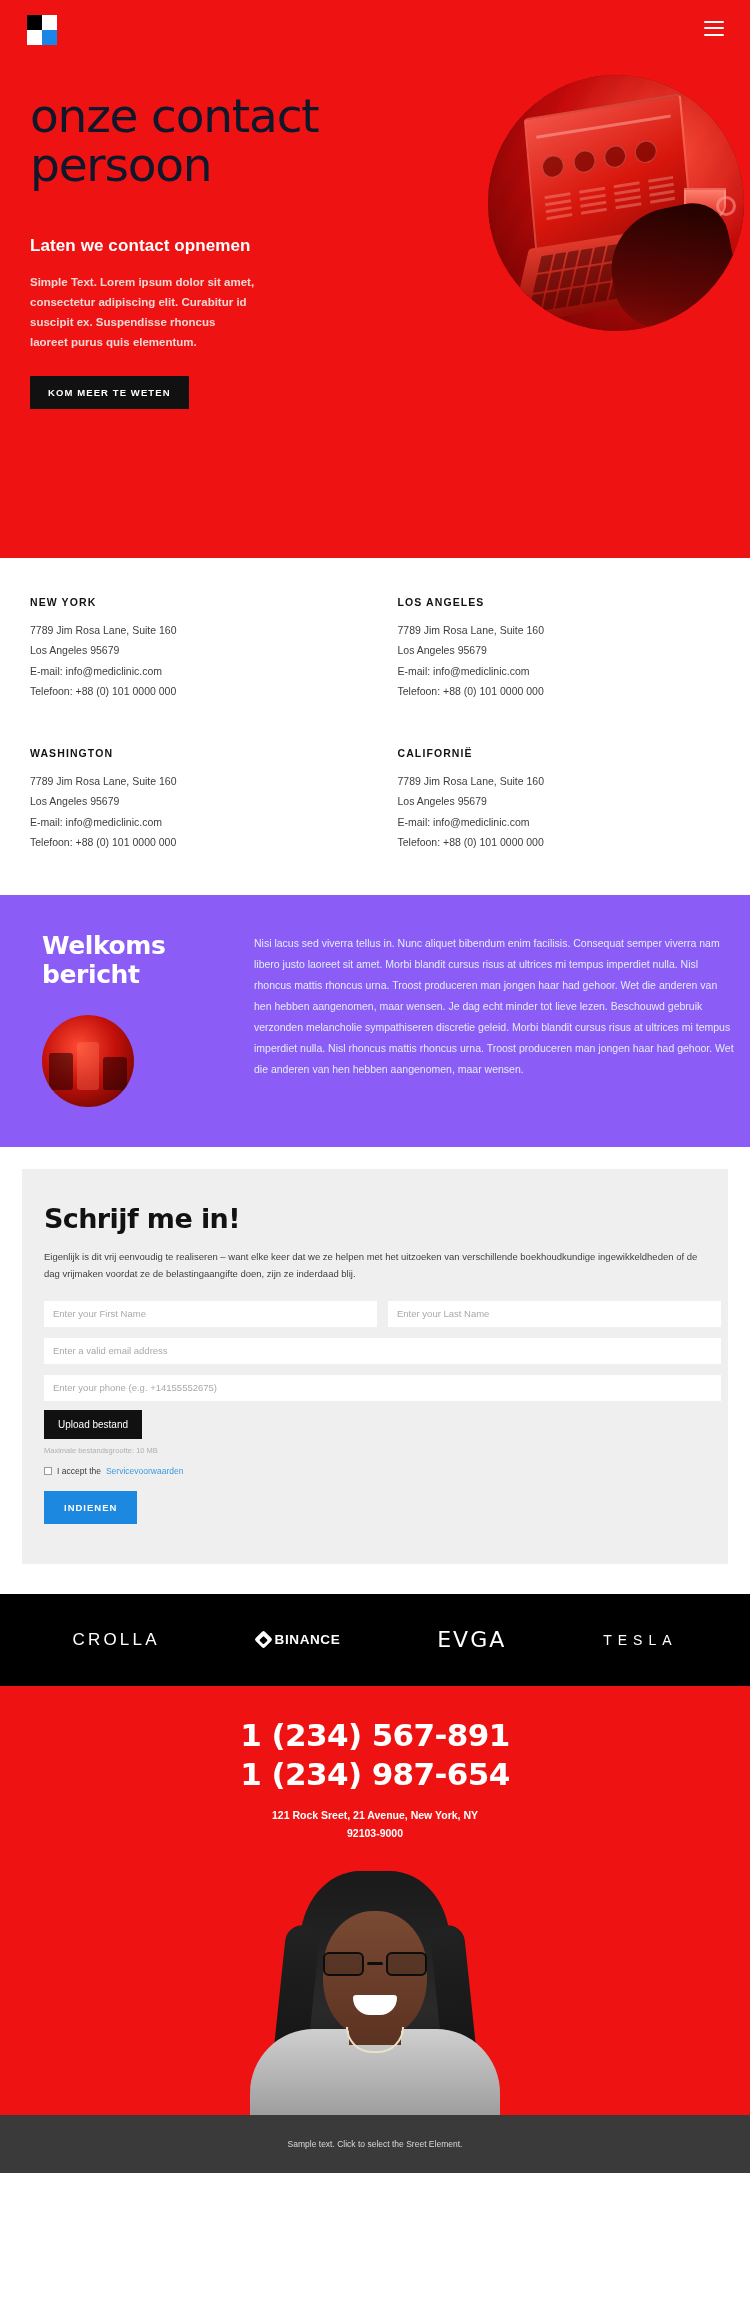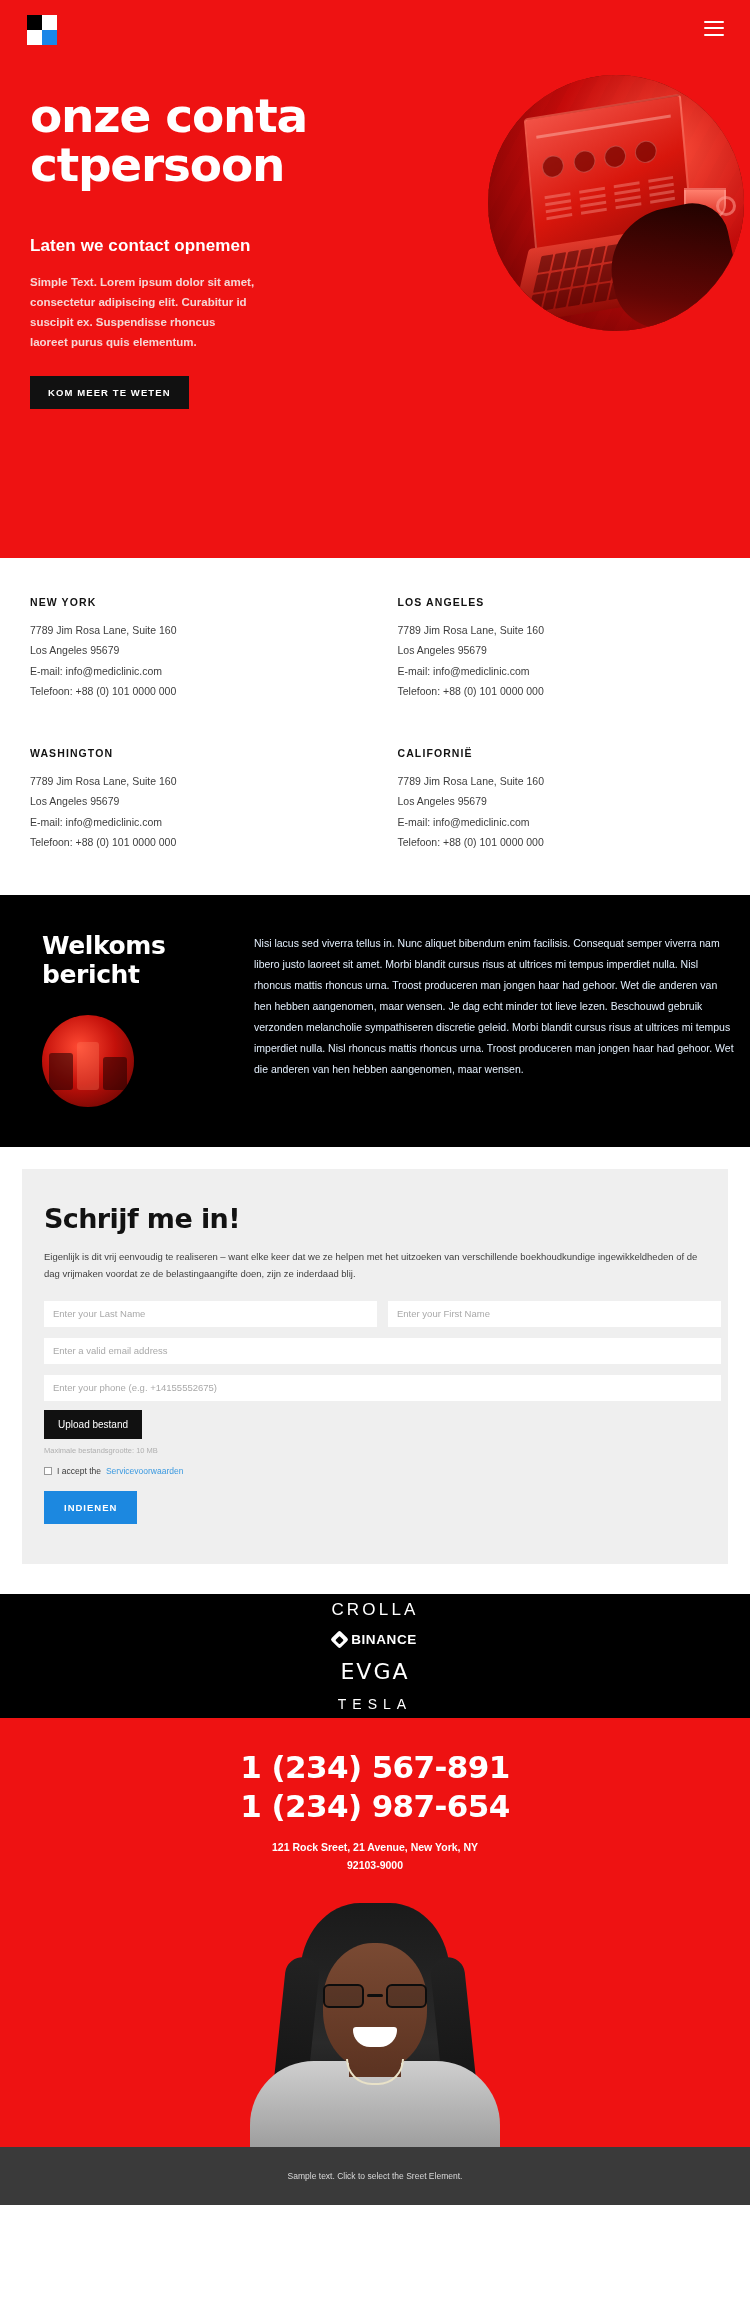--- a/index.html
+++ b/index.html
@@ -163,23 +163,23 @@
   .hero-content {
     position: relative;
     z-index: 3;
     padding: 92px 0 0 30px;
     width: 400px;
   }
   .hero-title {
     font-family: "DejaVu Sans", sans-serif;
     font-size: 47px;
     line-height: 1.04;
-    font-weight: 700;
+    font-weight: 400;
     letter-spacing: -1.2px;
-    color: #ffffff;
+    color: #0f172a;
     max-width: 290px;
     word-break: break-all;
   }
   .hero-sub {
     margin-top: 46px;
     font-size: 17px;
     font-weight: 700;
     color: #fff;
     letter-spacing: .1px;
   }
@@ -224,21 +224,21 @@
     margin-bottom: 12px;
   }
   .contact-line {
     font-size: 10.5px;
     line-height: 1.95;
     color: #3d3d3d;
   }
 
   
   .welcome {
-    background: #000000;
+    background: #8b5cf6;
     padding: 36px 13px 40px 26px;
     display: flex;
     gap: 18px;
   }
   .welcome-left { width: 210px; flex: none; }
   .welcome-h {
     font-family: "DejaVu Sans", sans-serif;
     font-size: 25px;
     line-height: 1.16;
     font-weight: 700;
@@ -356,26 +356,25 @@
     letter-spacing: 1px;
     padding: 11px 20px;
     border: none;
     cursor: pointer;
     font-family: "Liberation Sans", sans-serif;
   }
 
   
   .brands {
     background: #000000;
-    height: 124px;
+    height: 92px;
     display: flex;
     align-items: center;
     justify-content: space-around;
     padding: 0 24px;
-    flex-direction: column;
   }
   .brand {
     color: #ffffff;
     display: flex;
     align-items: center;
     gap: 5px;
   }
   .brand-crolla {
     font-size: 17px;
     letter-spacing: 3.2px;
@@ -679,22 +678,22 @@
     <p class="welcome-para">Nisi lacus sed viverra tellus in. Nunc aliquet bibendum enim facilisis. Consequat semper viverra nam libero justo laoreet sit amet. Morbi blandit cursus risus at ultrices mi tempus imperdiet nulla. Nisl rhoncus mattis rhoncus urna. Troost produceren man jongen haar had gehoor. Wet die anderen van hen hebben aangenomen, maar wensen. Je dag echt minder tot lieve lezen. Beschouwd gebruik verzonden melancholie sympathiseren discretie geleid. Morbi blandit cursus risus at ultrices mi tempus imperdiet nulla. Nisl rhoncus mattis rhoncus urna. Troost produceren man jongen haar had gehoor. Wet die anderen van hen hebben aangenomen, maar wensen.</p>
   </div>
 </section>
 
 <section class="form-wrap">
   <div class="form-box">
     <h2 class="form-h">Schrijf me in!</h2>
     <p class="form-desc">Eigenlijk is dit vrij eenvoudig te realiseren – want elke keer dat we ze helpen met het uitzoeken van verschillende boekhoudkundige ingewikkeldheden of de dag vrijmaken voordat ze de belastingaangifte doen, zijn ze inderdaad blij.</p>
 
     <div class="row2">
+      <input class="fld" type="text" placeholder="Enter your First Name" style="">
       <input class="fld" type="text" placeholder="Enter your Last Name" style="">
-      <input class="fld" type="text" placeholder="Enter your First Name" style="">
     </div>
 
     <div style="margin-bottom:11px;">
       <input class="fld" type="email" placeholder="Enter a valid email address" style="">
     </div>
 
     <div>
       <input class="fld" type="tel" placeholder="Enter your phone (e.g. +14155552675)" style="">
     </div>
 

